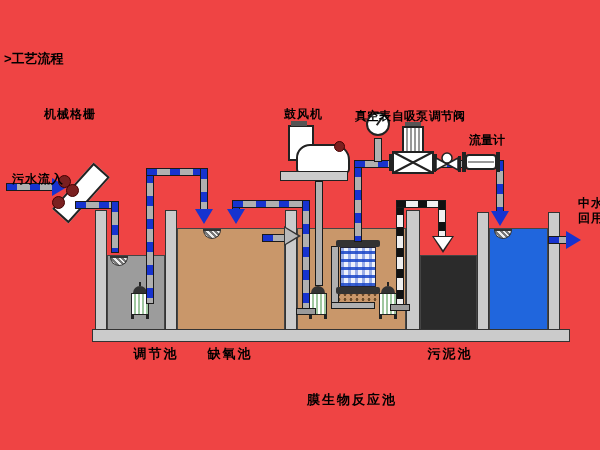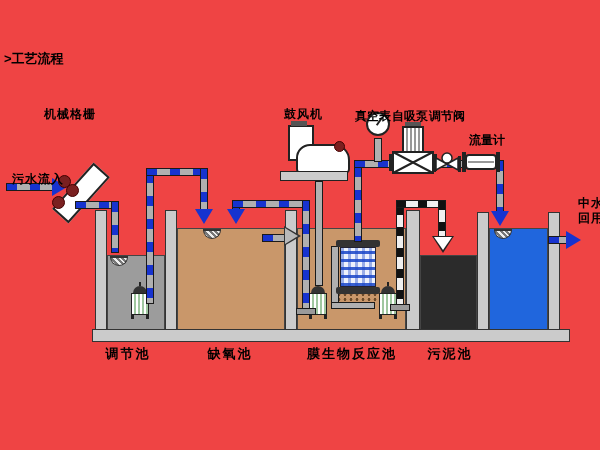--- a/index.html
+++ b/index.html
@@ -198,18 +198,18 @@
   <div class="lbl" style="left:284px;top:106px;">鼓风机</div>
   <div class="lbl" style="left:355px;top:108px;letter-spacing:0;font-family:Liberation Serif, serif;">真空表</div>
   <div class="lbl" style="left:392px;top:108px;letter-spacing:0;">自吸泵</div>
   <div class="lbl" style="left:429px;top:108px;letter-spacing:0;">调节阀</div>
   <div class="lbl" style="left:469px;top:108px;letter-spacing:0;margin-top:24px;">流量计</div>
   <div class="lbl" style="left:562px;top:196px;line-height:15px;text-align:center;margin-left:16px;">
     <span>中水</span><br>
     <span>回用</span>
   </div>
 
-  <div class="tank-lbl" style="left:128px;">调节池</div>
+  <div class="tank-lbl" style="left:156px;">调节池</div>
   <div class="tank-lbl" style="left:230px;">缺氧池</div>
-  <div class="tank-lbl" style="left:352px;">膜生物反应池</div>
+  <div class="tank-lbl" style="left:352px;margin-top:46px;">膜生物反应池</div>
   <div class="tank-lbl" style="left:450px;">污泥池</div>
 
 </div>
 
 </body></html>

